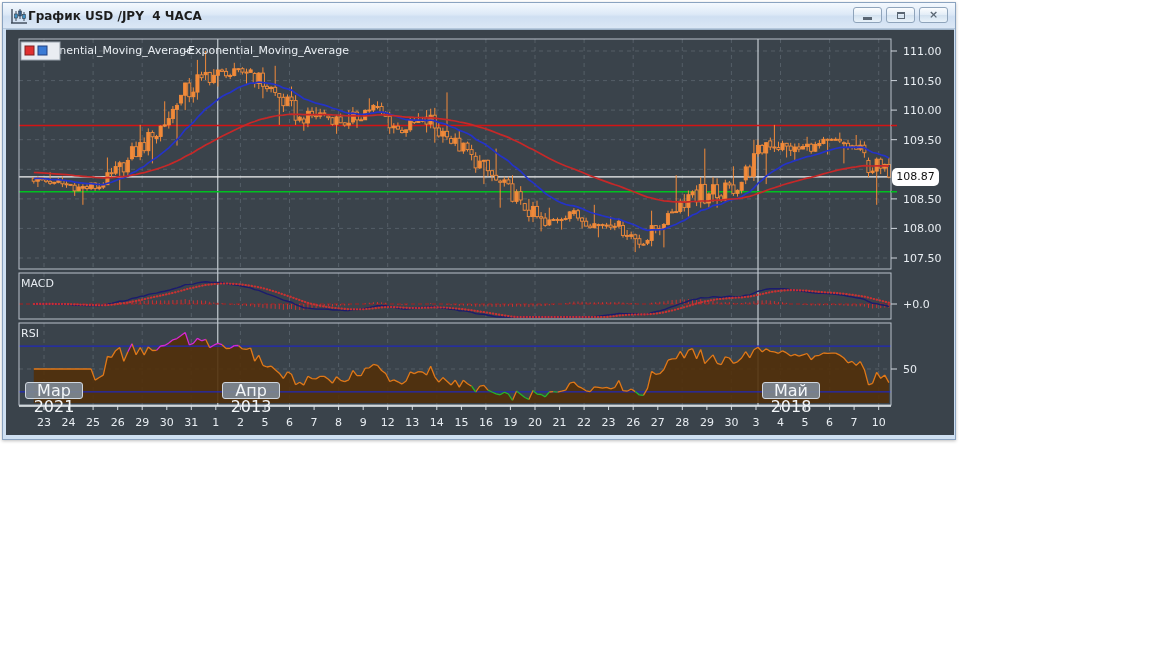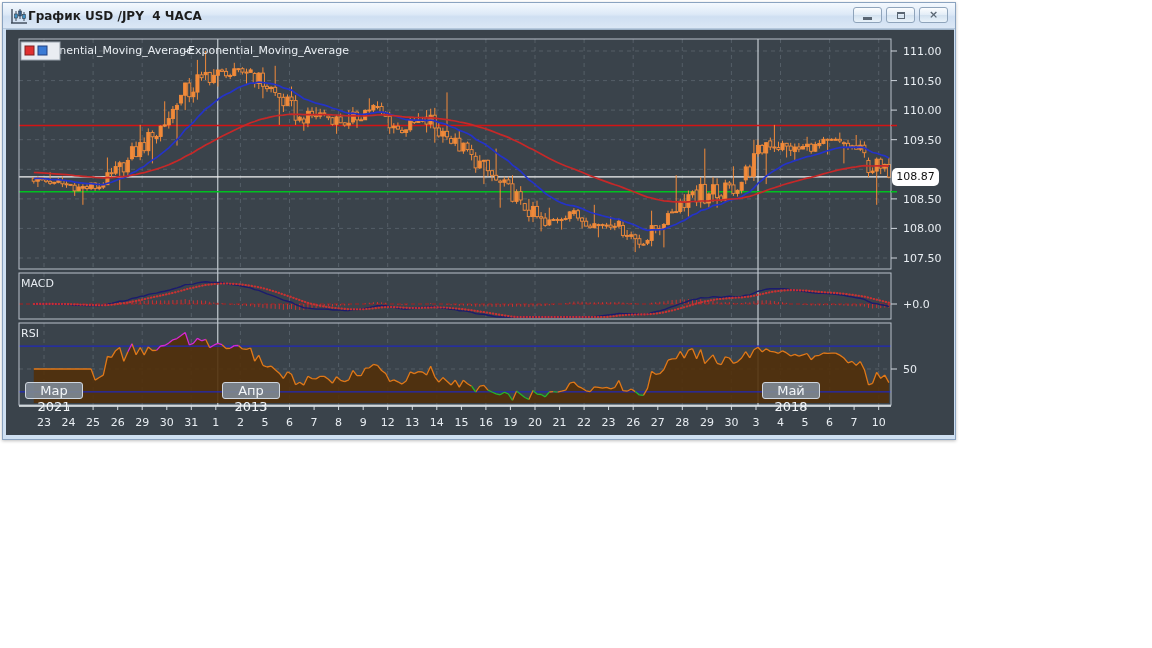--- a/index.html
+++ b/index.html
@@ -16,21 +16,21 @@
   .wbtns{position:absolute;right:7px;top:4px;display:flex;gap:4px;}
   .wbtn{width:29px;height:16px;border:1px solid #8fa4bb;border-radius:3px;box-sizing:border-box;
         background:linear-gradient(#fcfdfe,#e3edf7 48%,#d2e1ef 52%,#e9f2fa);
         display:flex;align-items:center;justify-content:center;cursor:default;}
   .g-min{width:9px;height:3px;background:#5a6673;margin-top:6px;}
   .g-res{width:8px;height:7px;border:1px solid #5a6673;border-top-width:2px;box-sizing:border-box;background:transparent;}
   .g-close{font-size:11px;font-weight:bold;color:#5a6673;line-height:10px;}
   .client{position:absolute;left:3px;top:26px;width:948px;height:405px;
           background:#3a434b;border-top:1px solid #9db1c6;}
   .badge{position:absolute;width:58px;height:17px;line-height:16px;text-align:center;
-         font-size:13px;color:#f2f5f8;background:rgba(125,135,147,.92);
+         font-size:16px;color:#f2f5f8;background:rgba(125,135,147,.92);
          border:1px solid #cfd6de;border-radius:3px;box-sizing:border-box;}
   .m0{left:19px;top:352px;} .m1{left:216px;top:352px;} .m2{left:756px;top:352px;}
   .pricebox{position:absolute;left:886px;top:138px;width:47px;height:18px;background:#ffffff;
             color:#101010;font-size:11px;line-height:18px;text-align:center;border-radius:5px;}
   svg text{font-family:"DejaVu Sans",sans-serif;font-size:11px;fill:#e8edf2;}
 </style>
 </head>
 <body>
 
 <div class="page">

